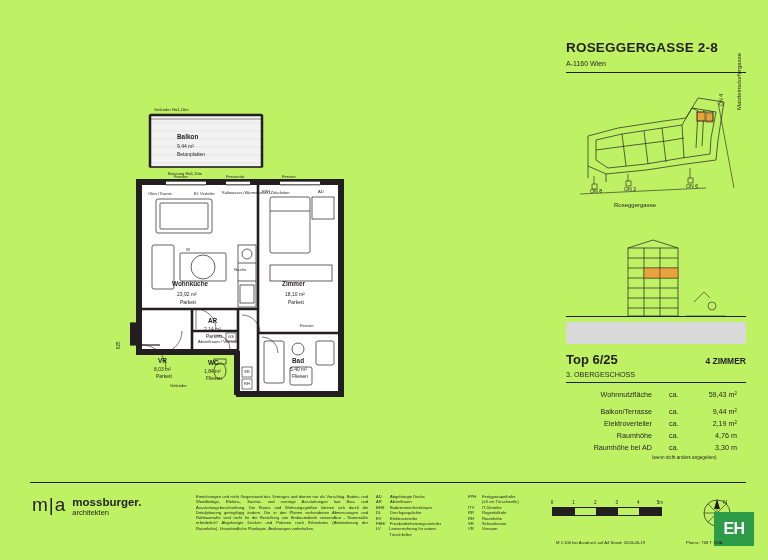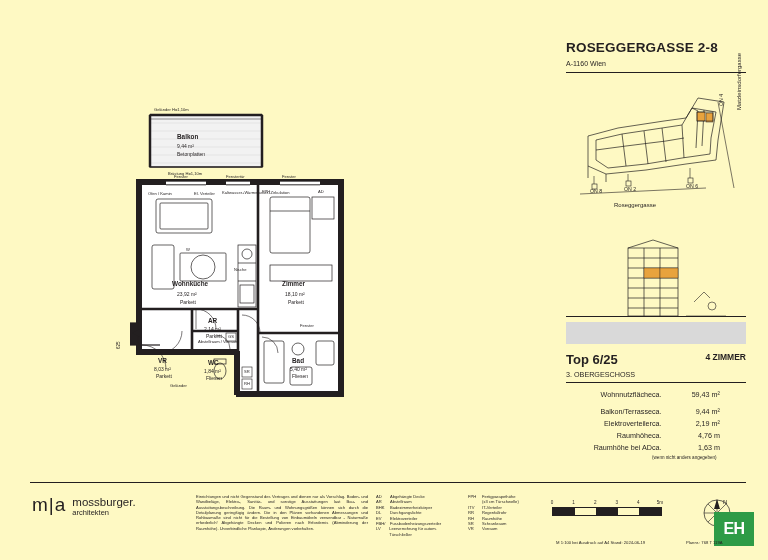--- a/index.html
+++ b/index.html
@@ -1,17 +1,17 @@
 <!DOCTYPE html>
 <html><head>
 <meta charset="utf-8">
 <style>
   html,body{margin:0;padding:0;background:#ffffff;}
   body{width:768px;height:560px;font-family:"Liberation Sans",sans-serif;color:#231f20;overflow:hidden;position:relative;}
-  .sheet{position:absolute;inset:0;background:#fef9c3;}
+  .sheet{position:absolute;inset:0;background:#bef264;}
 
   
   .right-col{position:absolute;left:566px;top:40px;width:180px;}
   .proj-title{font-size:13.5px;font-weight:bold;letter-spacing:.2px;color:#231f20;}
   .proj-sub{font-size:7px;margin-top:5px;color:#231f20;}
   .rule{height:1px;background:#231f20;margin-top:5px;}
 
   
   .siteplan{position:absolute;left:566px;top:88px;width:180px;height:135px;}
   .siteplan svg{position:absolute;left:0;top:0;}
@@ -19,43 +19,43 @@
   .sp-vert{position:absolute;font-size:5.2px;color:#231f20;transform:rotate(-90deg);transform-origin:left top;white-space:nowrap;}
 
   
   .elev{position:absolute;left:566px;top:238px;width:180px;height:90px;}
   .elev-base{position:absolute;left:0;top:78px;width:180px;height:1px;background:#231f20;}
 
   
   .greyband{position:absolute;left:566px;top:322px;width:180px;height:22px;background:#d9d9d9;}
 
   
-  .topline{position:absolute;left:566px;top:352px;width:180px;display:flex;justify-content:space-between;align-items:flex-start;}
+  .topline{position:absolute;left:566px;top:352px;width:180px;display:flex;justify-content:space-between;align-items:flex-end;}
   .top-num{font-size:13px;font-weight:bold;}
   .top-rooms{font-size:8.5px;font-weight:bold;padding-bottom:1px;}
   .floorline{position:absolute;left:566px;top:370px;width:180px;display:flex;justify-content:space-between;}
   .floorline div{font-size:7.2px;}
   .rule2{position:absolute;left:566px;top:382px;width:180px;height:1px;background:#231f20;}
 
   .areas{position:absolute;left:566px;top:390px;width:182px;font-size:7.2px;}
   .arow{display:flex;align-items:baseline;margin-bottom:3px;}
   .arow .lbl{width:86px;text-align:right;}
-  .arow .ca{width:20px;}
+  .arow .ca{width:20px;margin-left:17px;}
   .arow .val{width:48px;text-align:right;}
   .arow.sep{margin-bottom:8px;}
   .note{font-size:4.6px;color:#231f20;margin-top:1px;margin-left:86px;}
 
   
   .footer-rule{position:absolute;left:30px;top:482px;width:716px;height:1px;background:#231f20;}
   .logo{position:absolute;left:32px;top:496px;display:flex;align-items:flex-start;}
   .logo .m{font-size:19px;line-height:17px;letter-spacing:0px;}
   .logo .bar{font-size:19px;line-height:17px;margin:0 1px;}
   .logo .a{font-size:19px;line-height:17px;}
   .logo-txt{margin-left:7px;}
-  .logo-txt .l1{font-size:11.5px;font-weight:normal;line-height:12px;}
+  .logo-txt .l1{font-size:11.5px;font-weight:bold;line-height:12px;}
   .logo-txt .l2{font-size:7.5px;line-height:9px;color:#231f20;}
 
   .legal{position:absolute;left:196px;top:494px;width:172px;font-size:4.1px;line-height:5.3px;color:#231f20;text-align:justify;}
 
   .abbr{position:absolute;top:494px;font-size:4.1px;line-height:5.4px;color:#231f20;}
   .abbr .r{display:flex;}
   .abbr .k{width:14px;}
   .abbrA{left:376px;width:80px;}
   .abbrB{left:468px;width:80px;}
 
@@ -205,21 +205,21 @@
       <div class="val">2,19 m²</div>
     </div>
     <div class="arow">
       <div class="lbl">Raumhöhe</div>
       <div class="ca">ca.</div>
       <div class="val">4,76 m</div>
     </div>
     <div class="arow">
       <div class="lbl">Raumhöhe bei AD</div>
       <div class="ca">ca.</div>
-      <div class="val">1,63 m</div>
+      <div class="val">3,30 m</div>
     </div>
     <div class="note">(wenn nicht anders angegeben)</div>
   </div>
 
   <div class="plan">
     <svg width="330" height="350" viewBox="0 0 330 350">
 
       <g>
         <rect x="20" y="20" width="112" height="52" fill="#f2f2f2" stroke="#231f20" stroke-width="1"></rect>
         <g stroke="#cfcfcf" stroke-width="0.4">

